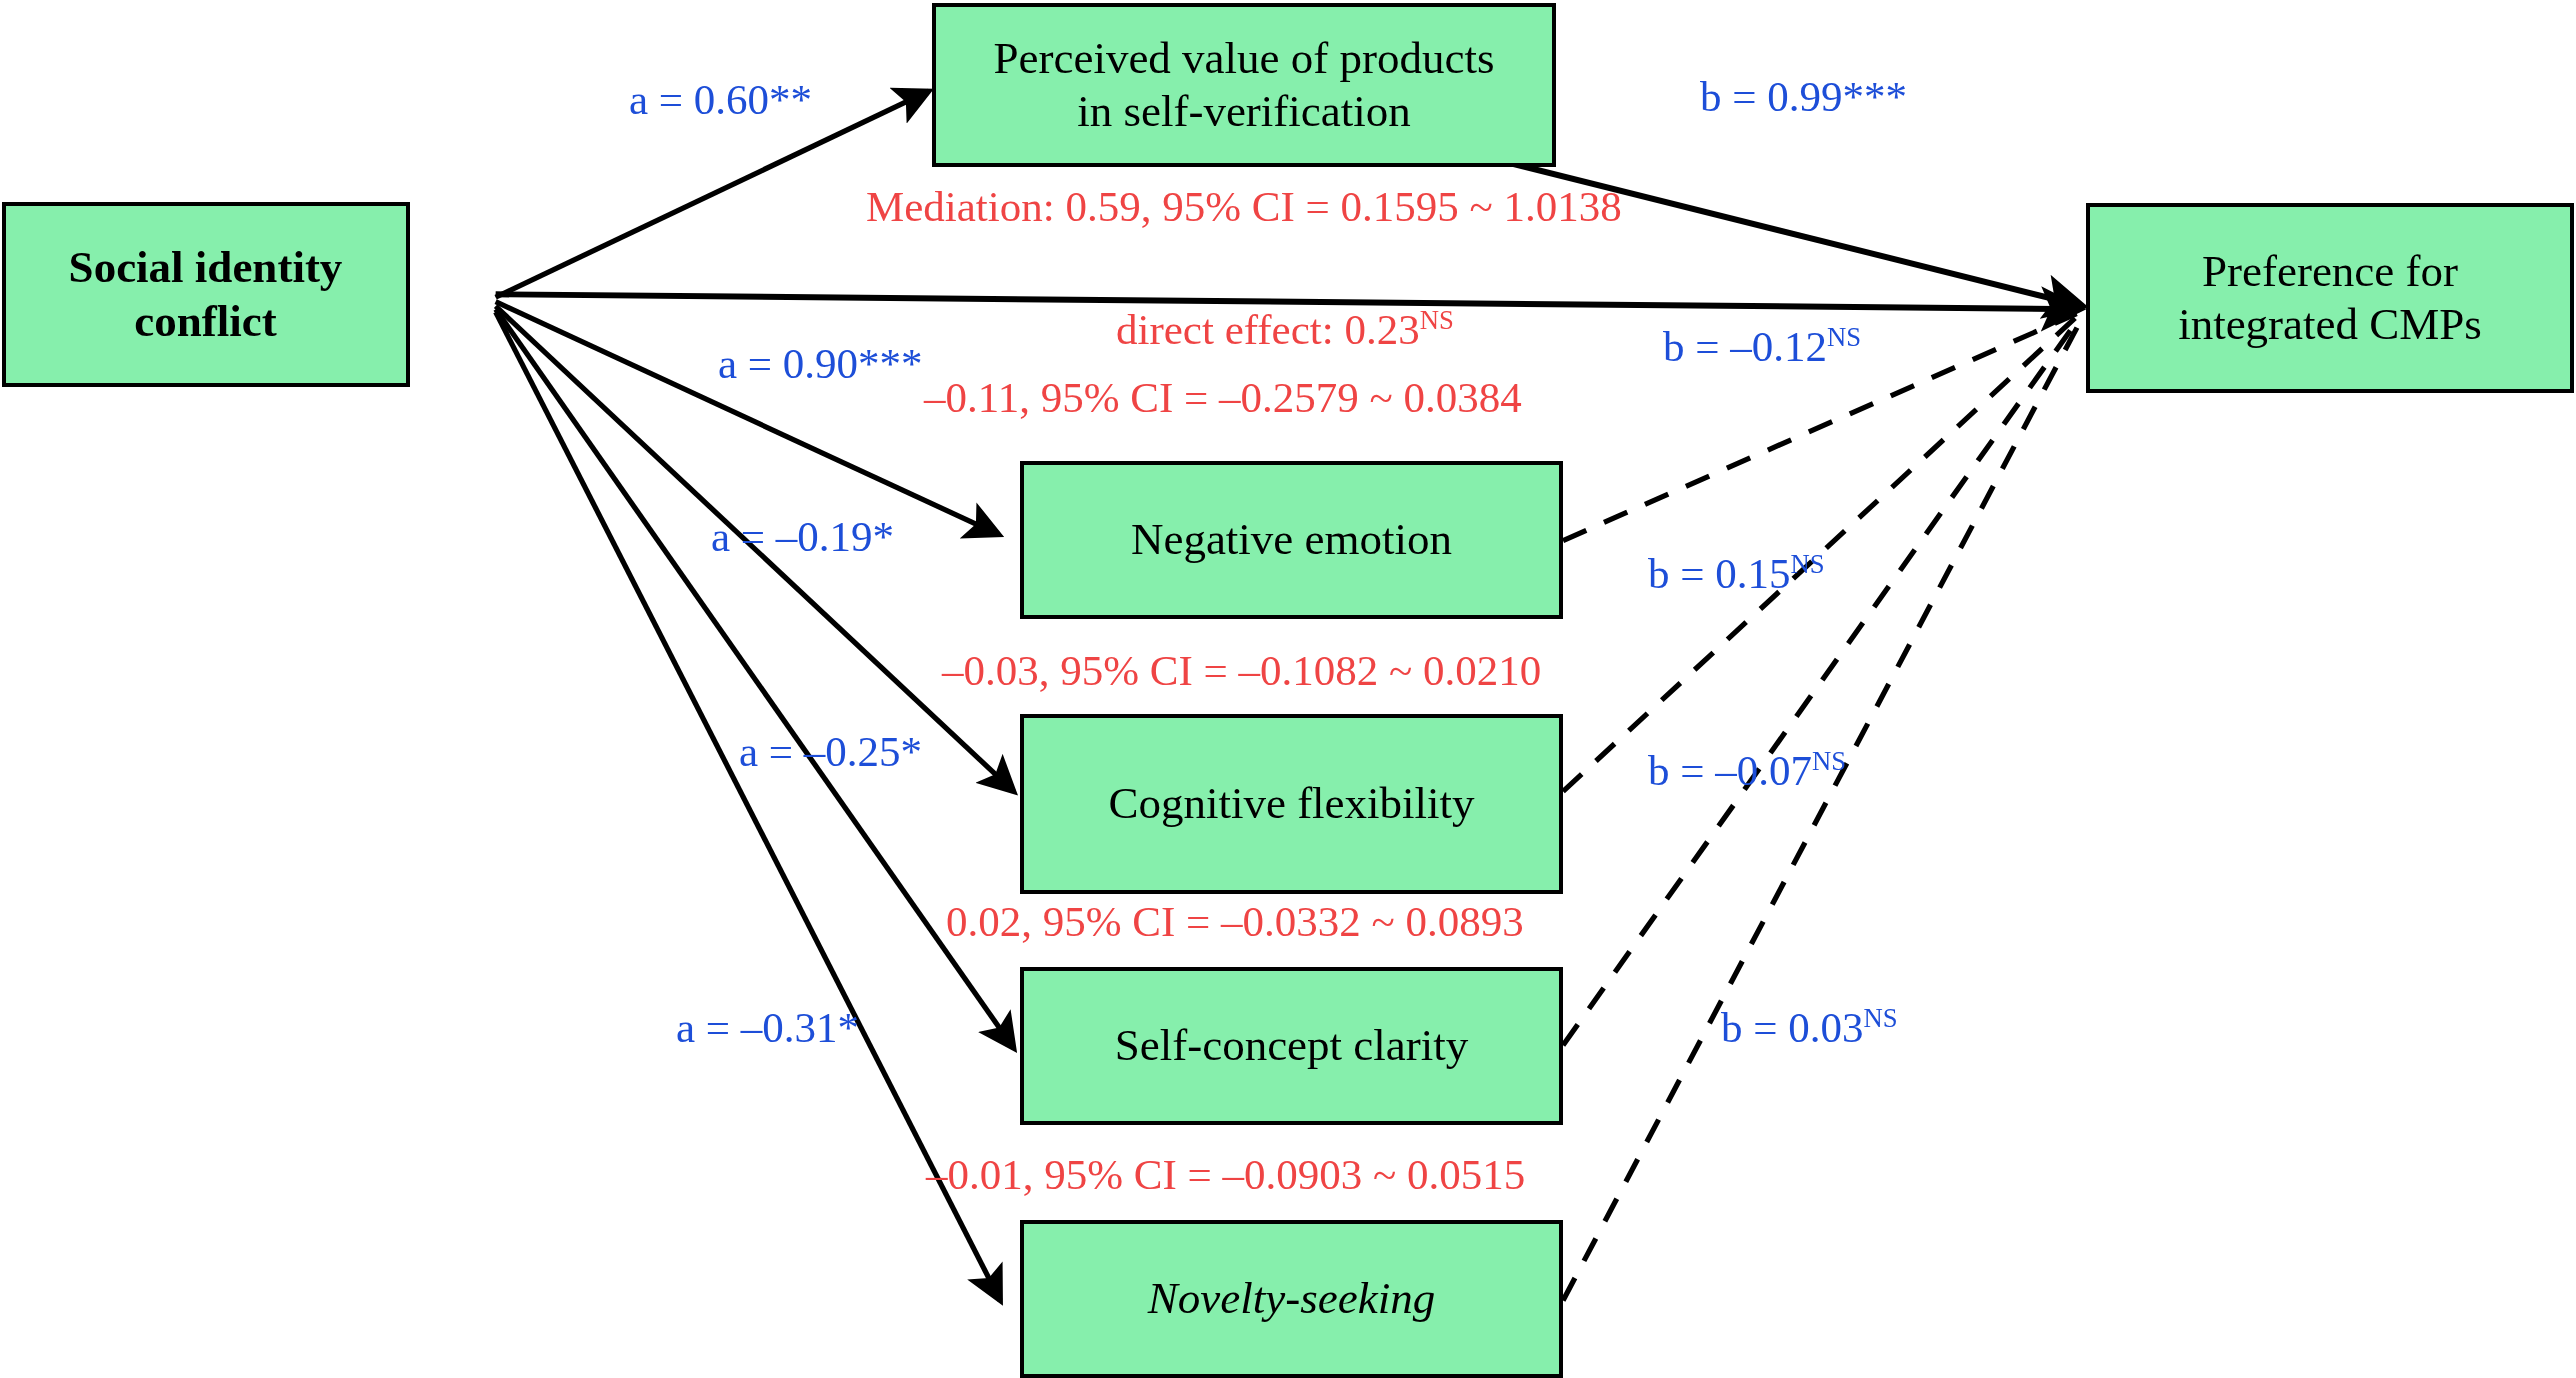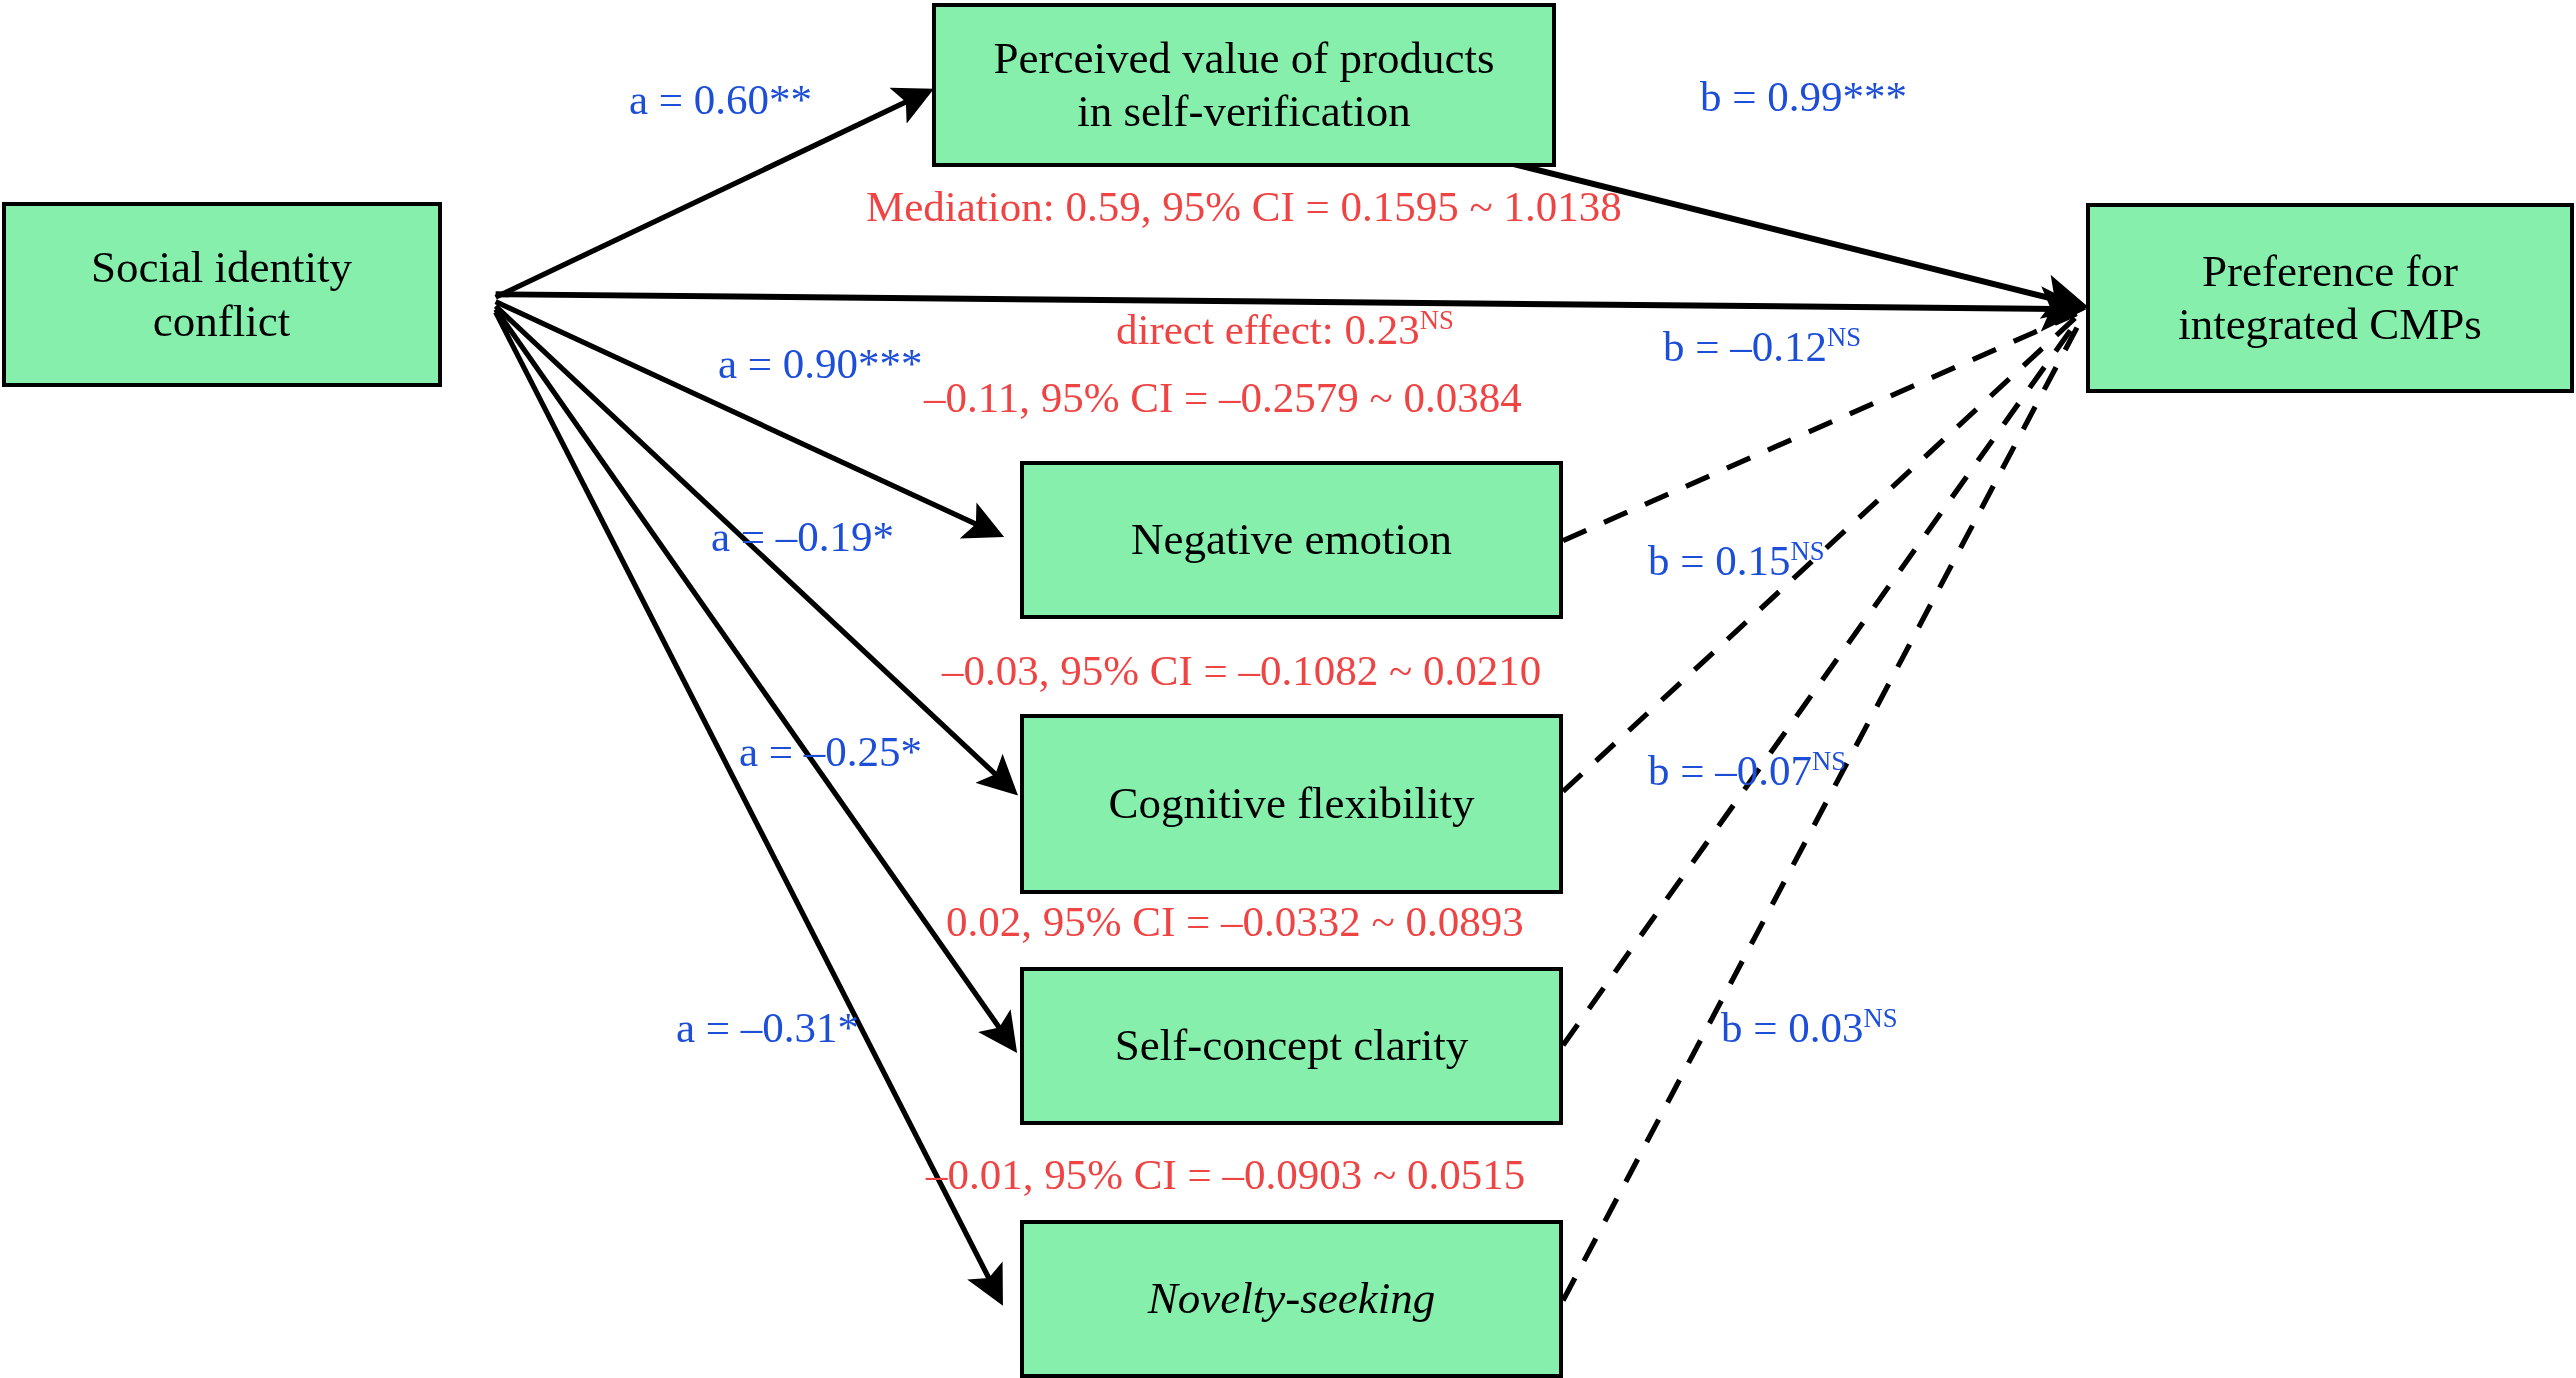--- a/index.html
+++ b/index.html
@@ -103,21 +103,21 @@
     </g>
 
     <g stroke="#000000" fill="none" stroke-width="7" stroke-dasharray="34 26">
       <line x1="2094" y1="724" x2="2782" y2="420"></line>
       <line x1="2094" y1="1060" x2="2782" y2="424"></line>
       <line x1="2094" y1="1400" x2="2784" y2="428"></line>
       <line x1="2094" y1="1742" x2="2786" y2="432"></line>
     </g>
   </svg>
 
-  <div class="node-box" style="left:1.5px; top:202px; width:440px; height:185px;">Social identity
+  <div class="node-box" style="left:1.5px; top:202px; width:408px; height:185px;font-weight:bold;">Social identity
 conflict</div>
 
   <div class="node-box" style="left:932px; top:3px; width:624px; height:164px;">Perceived value of products
 in self-verification</div>
 
   <div class="node-box" style="left:1020px; top:461px; width:543px; height:158px;">Negative emotion</div>
 
   <div class="node-box" style="left:1020px; top:714px; width:543px; height:180px;">Cognitive flexibility</div>
 
   <div class="node-box" style="left:1020px; top:967px; width:543px; height:158px;">Self-concept clarity</div>
@@ -148,21 +148,21 @@
   </div>
 
   <div class="path-label" style="left:1700px; top:75px;">
     <span>b = 0.99</span><span>***</span>
   </div>
 
   <div class="path-label" style="left:1663px; top:325px;">
     <span>b = –0.12</span><sup>NS</sup>
   </div>
 
-  <div class="path-label" style="left:1648px; top:539px;">
+  <div class="path-label" style="left:1648px; top:552px;">
     <span>b = 0.15</span><sup>NS</sup>
   </div>
 
   <div class="path-label" style="left:1648px; top:749px;">
     <span>b = –0.07</span><sup>NS</sup>
   </div>
 
   <div class="path-label" style="left:1721px; top:1006px;">
     <span>b = 0.03</span><sup>NS</sup>
   </div>

